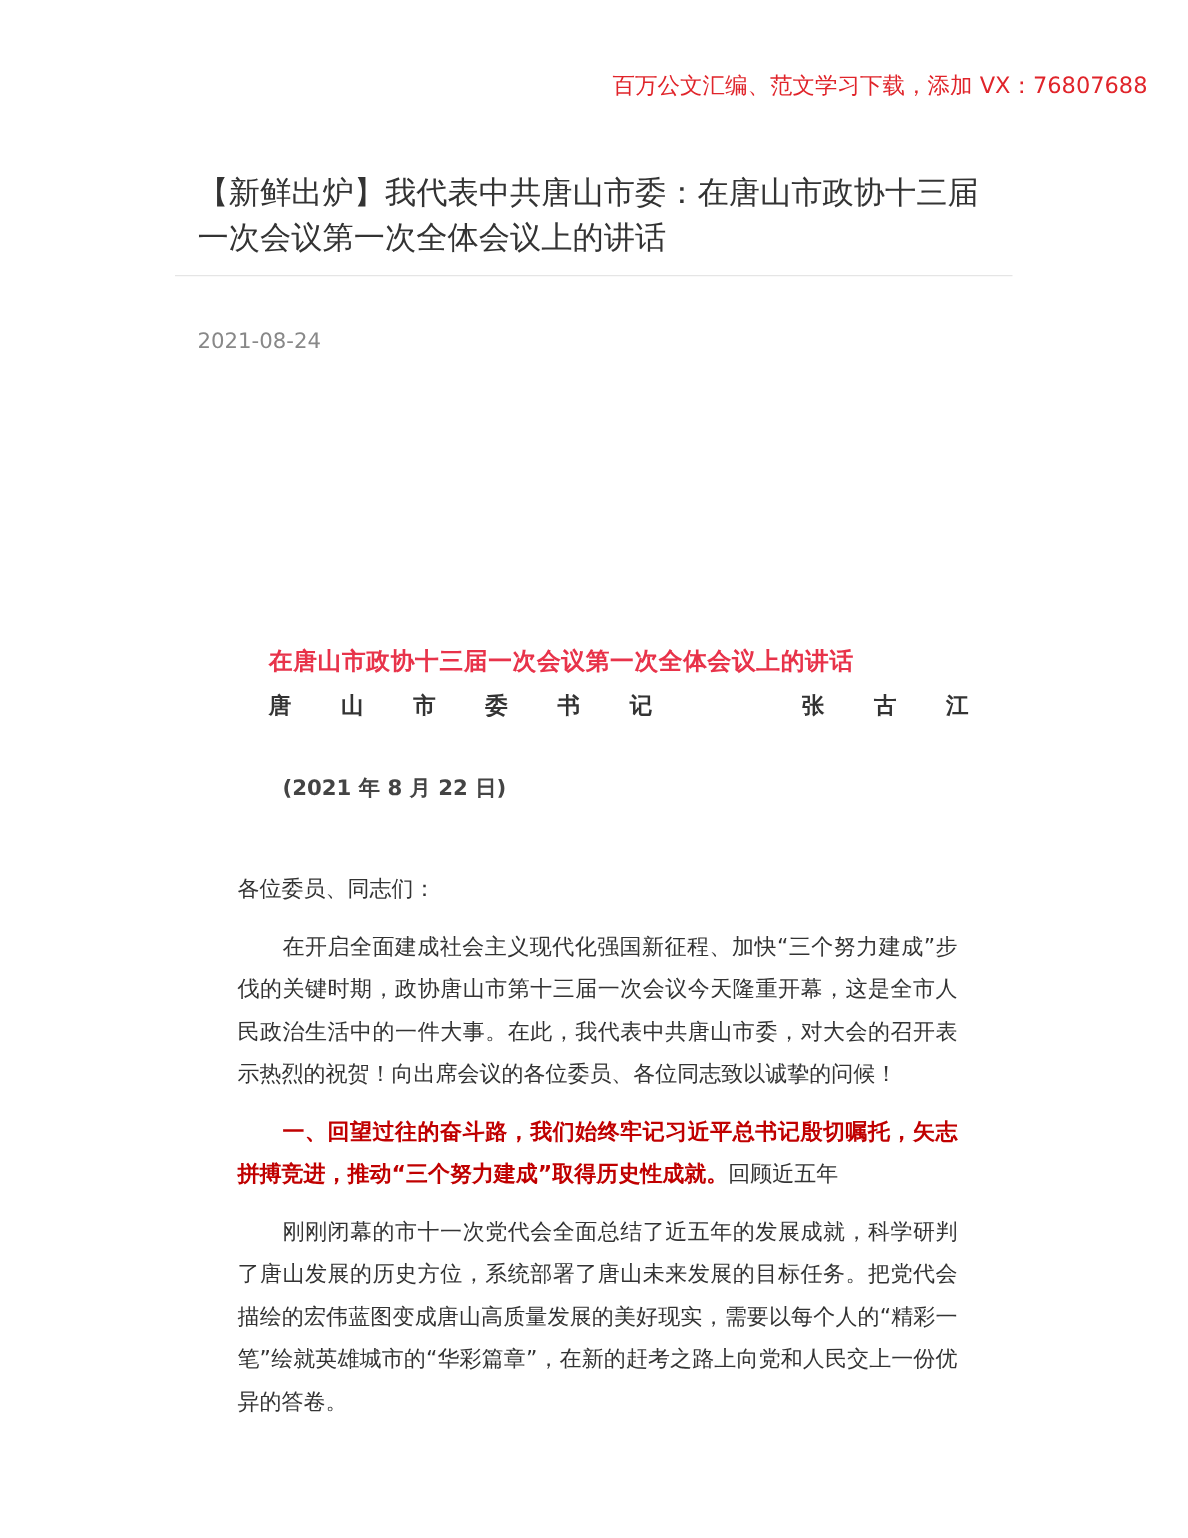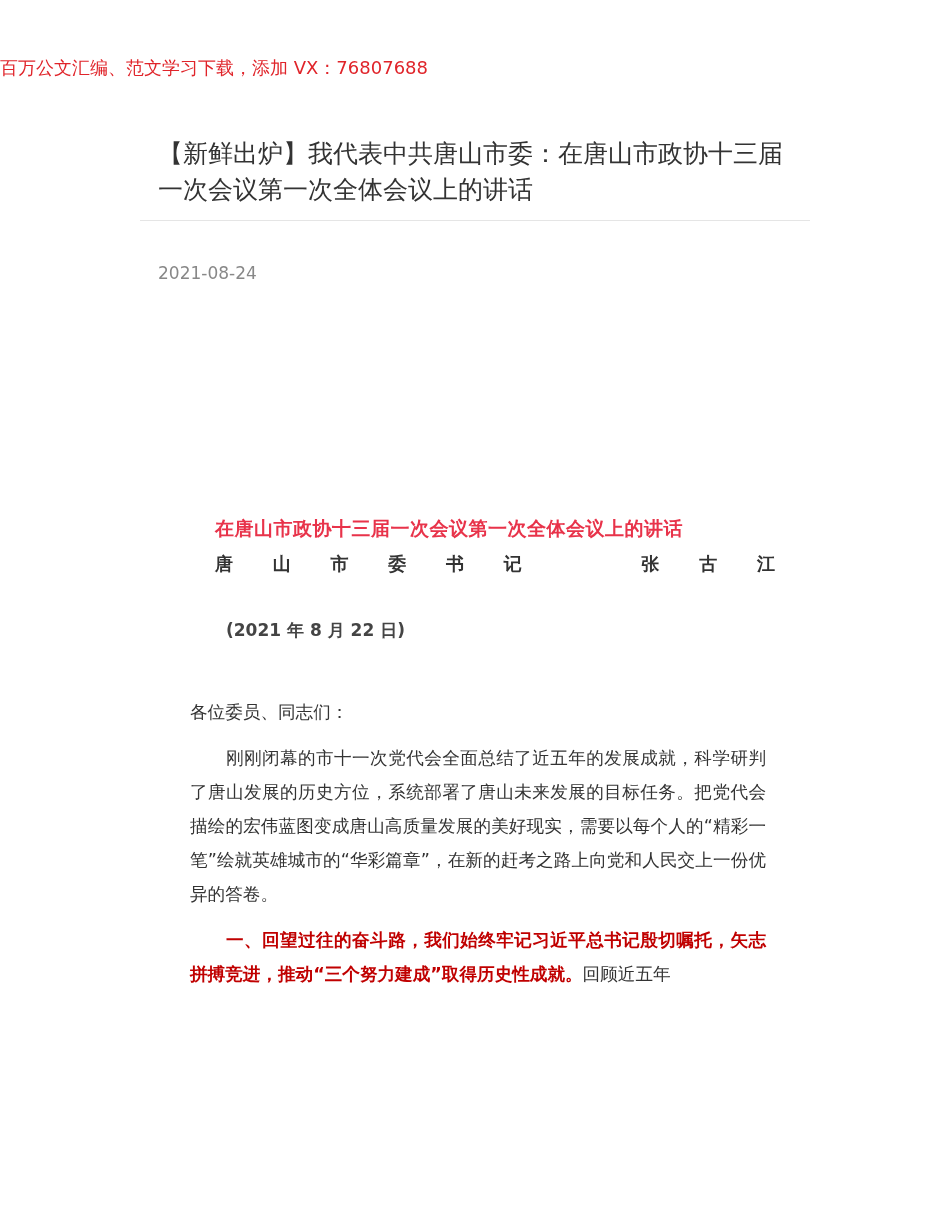--- a/index.html
+++ b/index.html
@@ -1,18 +1,18 @@
 <!DOCTYPE html>
 <html><head>
   <meta charset="utf-8">
   <style>
     html, body { margin: 0; padding: 0; background: #ffffff; }
     body { width: 950px; height: 1230px; position: relative; overflow: hidden;
            font-family: "DejaVu Sans", "Liberation Sans", sans-serif; color: #333333; }
-    .banner { position: absolute; top: 56px; left: 0; width: 918px; text-align: left;
+    .banner { position: absolute; top: 56px; left: 0; width: 918px; text-align: right;
               font-size: 18px; color: #e0242a; letter-spacing: 0px; }
     .title { position: absolute; top: 136px; left: 158px; width: 640px;
              font-size: 25px; line-height: 36px; color: #333333; font-weight: normal; }
     .divider { position: absolute; top: 220px; left: 140px; width: 670px; height: 1px; background: #e5e5e5; }
     .date { position: absolute; top: 263px; left: 158px; font-size: 17px; color: #888888; text-align: right; }
     .doc-heading { position: absolute; top: 516px; left: 215px; font-size: 19px;
                    font-weight: bold; color: #e8334a; letter-spacing: 0.5px; text-align: right; }
     .author { position: absolute; top: 552px; left: 215px; width: 560px; font-size: 18px;
               font-weight: bold; color: #333333; display: flex; justify-content: space-between; }
     .author .gap { width: 40px; }
@@ -44,15 +44,16 @@
   <span class="gap"></span>
   <span>张</span>
   <span>古</span>
   <span>江</span>
 </div>
 
 <div class="speech-date">(2021 年 8 月 22 日)</div>
 
 <div class="body">
   <p>各位委员、同志们：</p>
+  <p class="indent">在开启全面建成社会主义现代化强国新征程、加快“三个努力建成”步伐的关键时期，政协唐山市第十三届一次会议今天隆重开幕，这是全市人民政治生活中的一件大事。在此，我代表中共唐山市委，对大会的召开表示热烈的祝贺！向出席会议的各位委员、各位同志致以诚挚的问候！</p>
+  <p class="indent"><span class="red-bold">一、回望过往的奋斗路，我们始终牢记习近平总书记殷切嘱托，矢志拼搏竞进，推动“三个努力建成”取得历史性成就。</span><span>回顾近五年</span></p>
   <p class="indent">刚刚闭幕的市十一次党代会全面总结了近五年的发展成就，科学研判了唐山发展的历史方位，系统部署了唐山未来发展的目标任务。把党代会描绘的宏伟蓝图变成唐山高质量发展的美好现实，需要以每个人的“精彩一笔”绘就英雄城市的“华彩篇章”，在新的赶考之路上向党和人民交上一份优异的答卷。</p>
-  <p class="indent"><span class="red-bold">一、回望过往的奋斗路，我们始终牢记习近平总书记殷切嘱托，矢志拼搏竞进，推动“三个努力建成”取得历史性成就。</span><span>回顾近五年</span></p>
 </div>
 
 </body></html>

